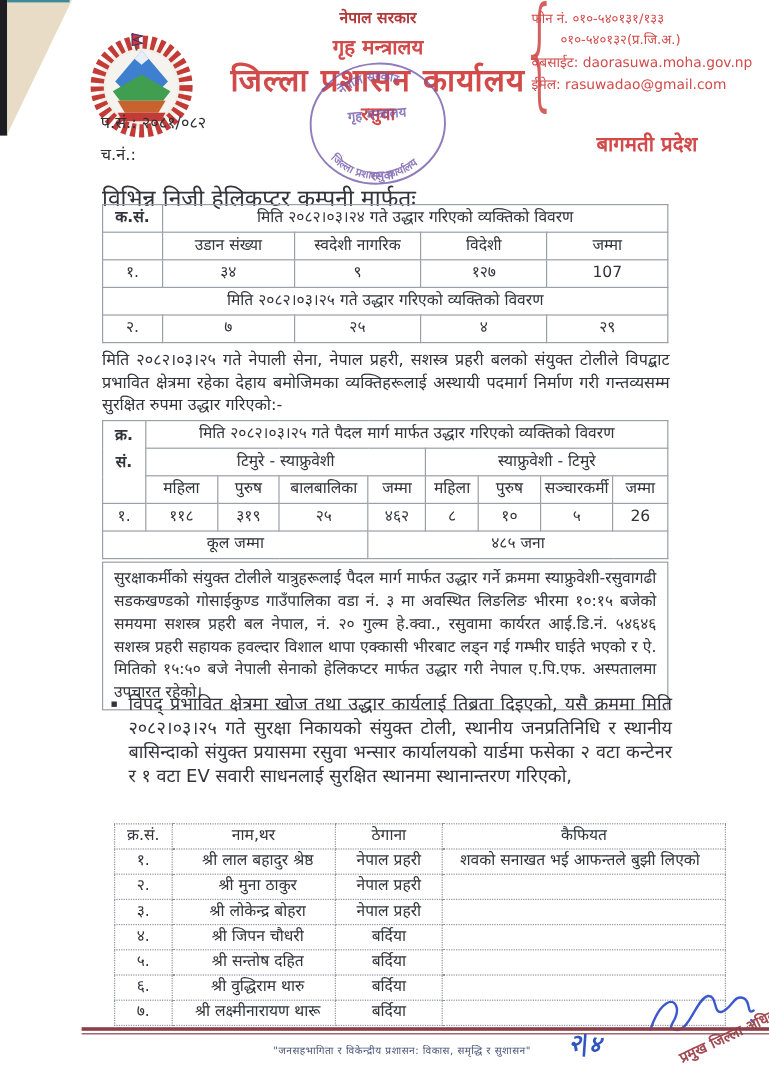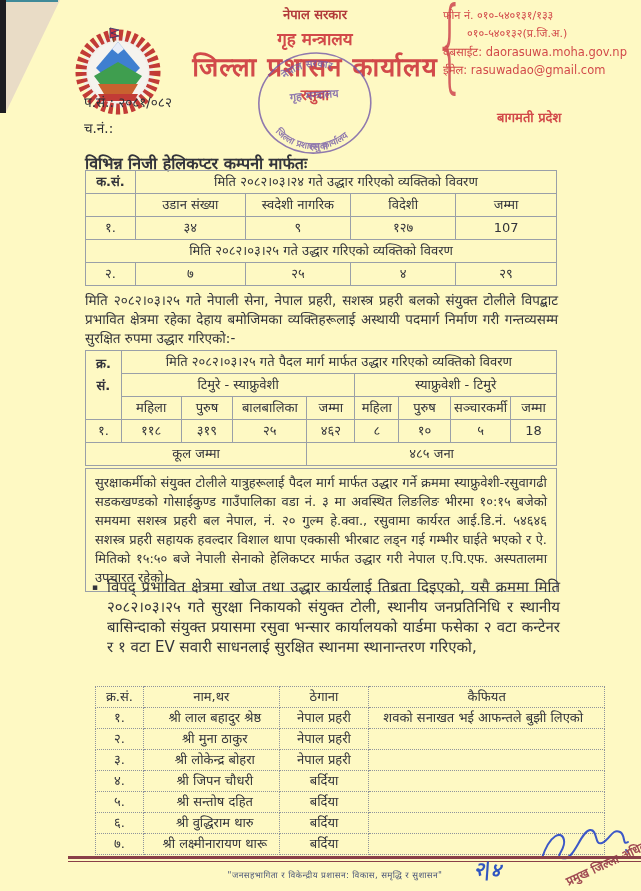--- a/index.html
+++ b/index.html
@@ -1,19 +1,19 @@
 <!DOCTYPE html>
 <html><head>
 <meta charset="utf-8">
 <style>
   * { margin:0; padding:0; box-sizing:border-box; }
   html,body { background:#cfd3d8; }
   .page {
     position:relative; width:641px; height:891px; margin:0 auto;
-    background:#fef9c3; overflow:hidden;
+    background:#ffffff; overflow:hidden;
     font-family:"DejaVu Sans", sans-serif; color:#33343b;
   }
   
   .edge-black { position:absolute; left:0; top:0; width:6px; height:113px; background:#1d1d22; }
   .corner-beige { position:absolute; left:6px; top:0; width:54px; height:112px;
     background:#e9dcc6; clip-path:polygon(0 0,100% 0,0 100%); }
   .edge-teal { position:absolute; left:6px; top:0; width:52px; height:2px; background:#3f8a99; }
 
   
   .hdr-center { position:absolute; left:150px; width:330px; text-align:center; }
@@ -21,26 +21,26 @@
   .t-ministry { top:27px; font-size:17px; font-weight:bold; color:#d24a4a; }
   .t-office { top:48px; font-size:26px; font-weight:bold; color:#d24a4a; letter-spacing:1px; }
   .t-district { top:84px; font-size:15px; font-weight:bold; color:#d24a4a; }
   .refno { position:absolute; left:84px; top:93px; font-size:13.5px; color:#2f3037; }
   .chno { position:absolute; left:84px; top:119px; font-size:13.5px; color:#2f3037; }
   .brace { position:absolute; left:418px; top:-6px; font-size:100px; font-weight:200;
     color:#d56060; transform:scale(.5,1.02); line-height:100px; }
   .contact { position:absolute; left:443px; top:7px; font-size:11px; line-height:18px; color:#d24a4a; }
   .contact .indent { padding-left:24px; }
   .contact .latin { font-size:11.5px; }
-  .province { position:absolute; left:497px; top:108px; font-size:13px; font-weight:bold; color:#d24a4a; }
+  .province { position:absolute; left:497px; top:108px; font-size:17px; font-weight:bold; color:#d24a4a; }
   .emblem { position:absolute; left:62px; top:20px; }
   .stamp { position:absolute; left:246px; top:47px; opacity:.78; transform:rotate(-5deg); }
 
   
-  .s1-title { position:absolute; left:85px; top:152px; font-size:16px; font-weight:bold;text-align:right; }
+  .s1-title { position:absolute; left:85px; top:152px; font-size:19px; font-weight:normal;text-align:right; }
   table { border-collapse:collapse; table-layout:fixed; }
   td { border:1px solid #9aa0a8; font-size:13px; text-align:center; padding:2px 3px; line-height:18px; }
   .tbl1 { position:absolute; left:85px; top:170px; width:472px; }
   .tbl2 { position:absolute; left:85px; top:350px; width:472px; }
   .bold-cell { font-weight:bold; }
   .sn2 { vertical-align:top; line-height:22px; }
   .note-box { position:absolute; left:85px; top:468px; width:472px; border:1px solid #9aa0a8;
     padding:4px 9px; font-size:13px; line-height:19px; text-align:justify; }
   .para1 { position:absolute; left:85px; top:291px; width:473px; font-size:13.5px;
     line-height:19px; text-align:justify; }
@@ -205,21 +205,21 @@
     </tr>
     <tr>
       <td>१.</td>
       <td>११८</td>
       <td>३१९</td>
       <td>२५</td>
       <td>४६२</td>
       <td>८</td>
       <td>१०</td>
       <td>५</td>
-      <td>18</td>
+      <td>26</td>
     </tr>
     <tr>
       <td colspan="4">कूल जम्मा</td>
       <td colspan="5">४८५ जना</td>
     </tr>
   </tbody>
     </table>
 
   <div class="note-box">सुरक्षाकर्मीको संयुक्त टोलीले यात्रुहरूलाई पैदल मार्ग मार्फत उद्धार गर्ने क्रममा स्याफ्रुवेशी-रसुवागढी सडकखण्डको गोसाईकुण्ड गाउँपालिका वडा नं. ३ मा अवस्थित लिङलिङ भीरमा १०:१५ बजेको समयमा सशस्त्र प्रहरी बल नेपाल, नं. २० गुल्म हे.क्वा., रसुवामा कार्यरत आई.डि.नं. ५४६४६ सशस्त्र प्रहरी सहायक हवल्दार विशाल थापा एक्कासी भीरबाट लड्न गई गम्भीर घाईते भएको र ऐ. मितिको १५:५० बजे नेपाली सेनाको हेलिकप्टर मार्फत उद्धार गरी नेपाल ए.पि.एफ. अस्पतालमा उपचारत रहेको।</div>
 

